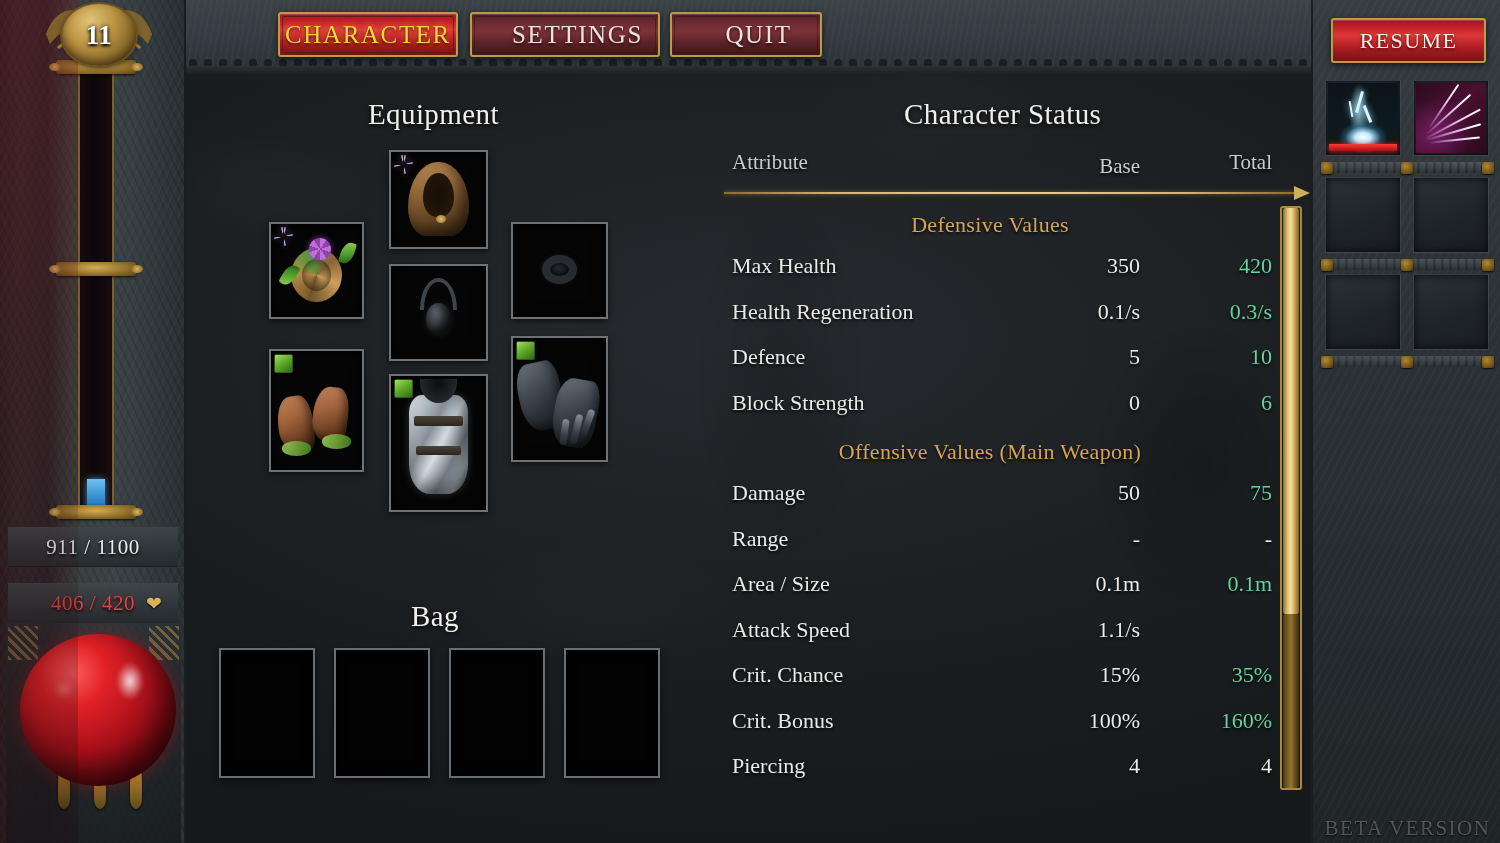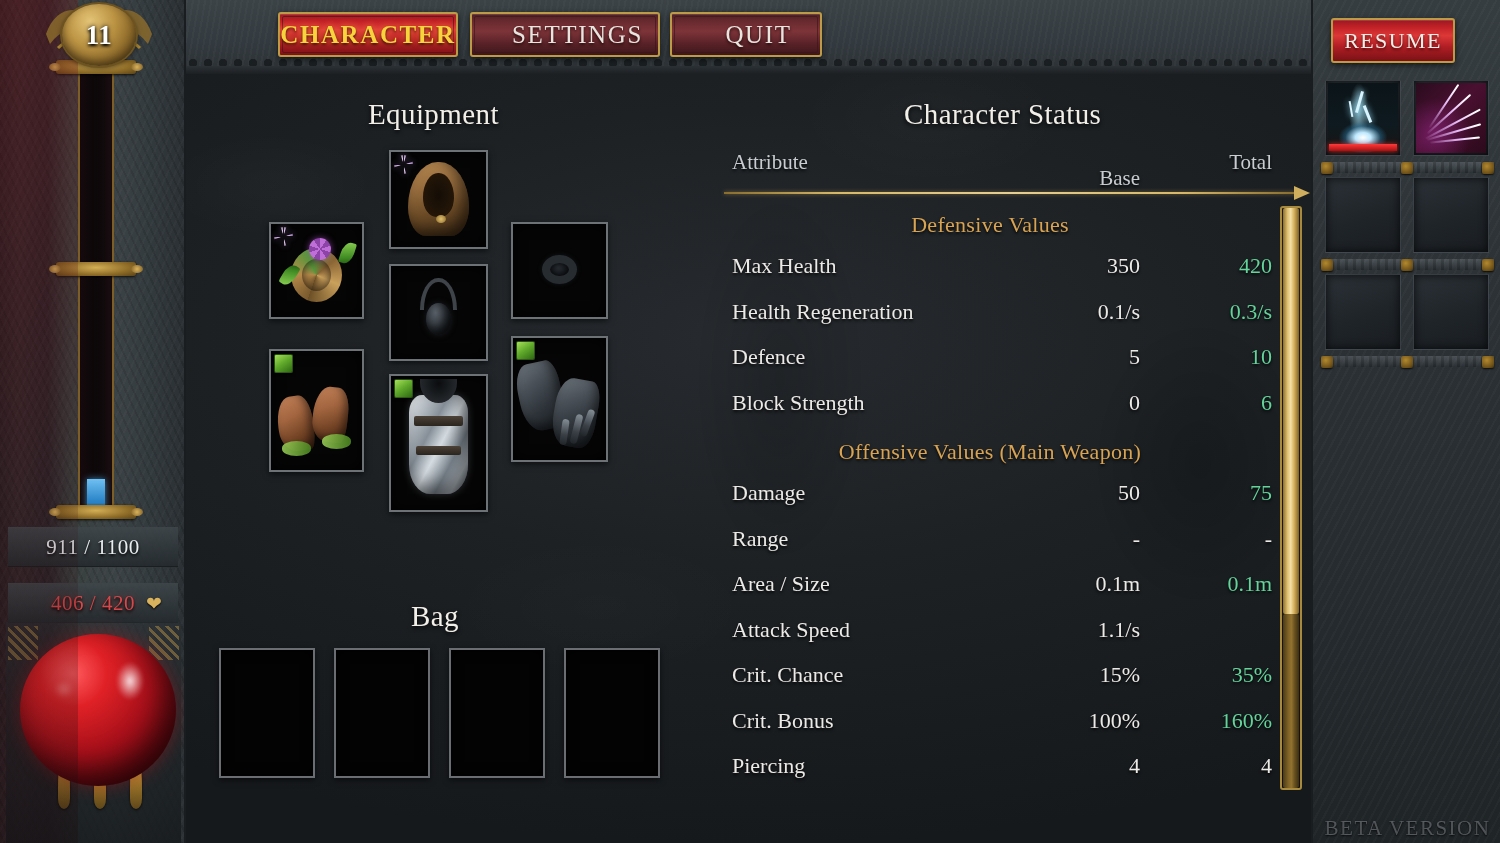--- a/index.html
+++ b/index.html
@@ -198,37 +198,37 @@
   .navbtn.idle {
     background: linear-gradient(180deg, #4e2025 0%, #682a2f 18%, #7d3439 42%, #5b2329 70%, #3c171b 100%);
   }
   .navbtn span {
     font-size: 25px; letter-spacing: 1.6px;
     position: relative; z-index:2;
   }
   .navbtn.active span { color:#f7d33c; text-shadow: 0 2px 3px #4a0c0c, 0 0 7px rgba(255,190,40,.5); }
   .navbtn.idle span   { color:#e8e4de; text-shadow: 0 2px 3px #2a0a0c; margin-left: 25px; }
 
-  #nav0 { left: 278px; width: 180px; font-weight: bold; }
+  #nav0 { left: 278px; width: 180px; }
   #nav1 { left: 470px; width: 190px; }
   #nav2 { left: 670px; width: 152px; }
 
   
   .right-panel {
     position:absolute; right:0; top:0; width:189px; height:843px;
     background: linear-gradient(180deg, #363d41 0%, #2c3236 32%, #262b2f 70%, #1f2427 100%);
     border-left: 2px solid #1a1d20;
     overflow:hidden;
   }
   .right-panel::before{
     content:''; position:absolute; inset:0;
     background: repeating-linear-gradient(118deg, rgba(255,255,255,.022) 0 2px, transparent 2px 7px);
   }
   .resume-btn{
-    position:absolute; left:18px; top:18px; width:124px; height:45px;
+    position:absolute; left:18px; top:18px; width:155px; height:45px;
     background: linear-gradient(180deg, #991a20 0%, #bf2026 16%, #dd3838 38%, #b21f25 64%, #7a1116 100%);
     border:2px solid #bd9a45; border-radius:3px;
     display:flex; align-items:center; justify-content:center; cursor:pointer;
     box-shadow: 0 2px 6px rgba(0,0,0,.65), inset 0 1px 0 rgba(255,255,255,.14);
   }
   .resume-btn span{
     font-size:22px; letter-spacing:1.4px; color:#f3efe8;
     text-shadow: 0 2px 3px #4a0c0c;
   }
 
@@ -497,21 +497,21 @@
 
   
   .status{
     position:absolute; left:524px; top:76px; width:600px; height:680px;
   }
   .th{
     position:absolute; font-size:21px; color:#c9ccd0;
     text-shadow:0 2px 3px rgba(0,0,0,.85);
   }
   #th-attr { left:22px; top:0; }
-  #th-base { left:0; top:16px; width:430px; text-align:right; }
+  #th-base { left:0; top:4px; width:430px; text-align:right; }
   #th-total{ left:0; top:0; width:562px; text-align:right; }
 
   .divider{
     position:absolute; left:0; top:36px; width:600px; height:14px;
   }
   .divider .bar{
     position:absolute; left:14px; right:14px; top:6px; height:2px;
     background: linear-gradient(90deg, #8a6c2c, #d8b868 20%, #e6ce92 50%, #d8b868 80%, #8a6c2c);
     box-shadow:0 0 4px rgba(215,180,95,.5);
   }

